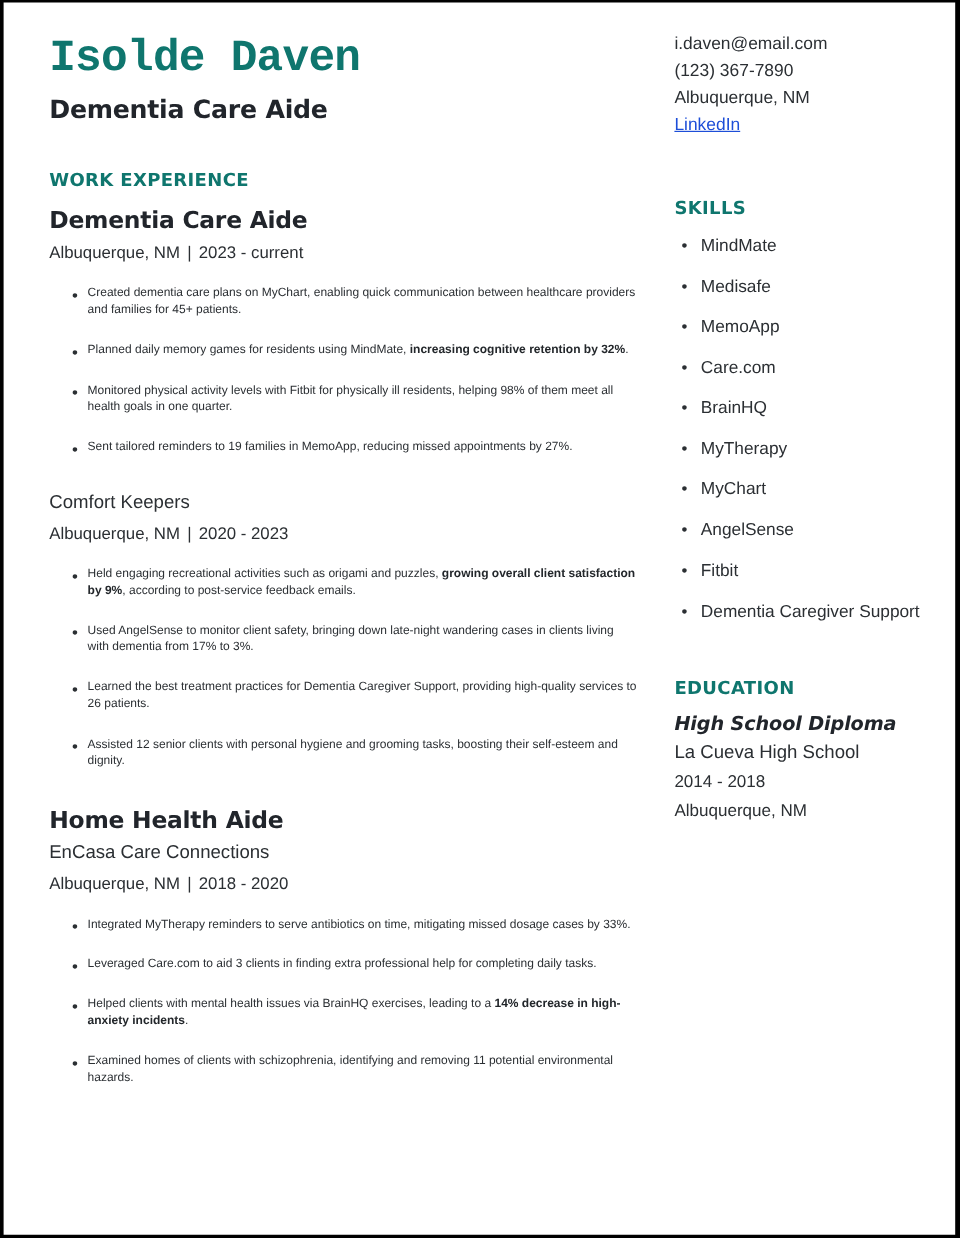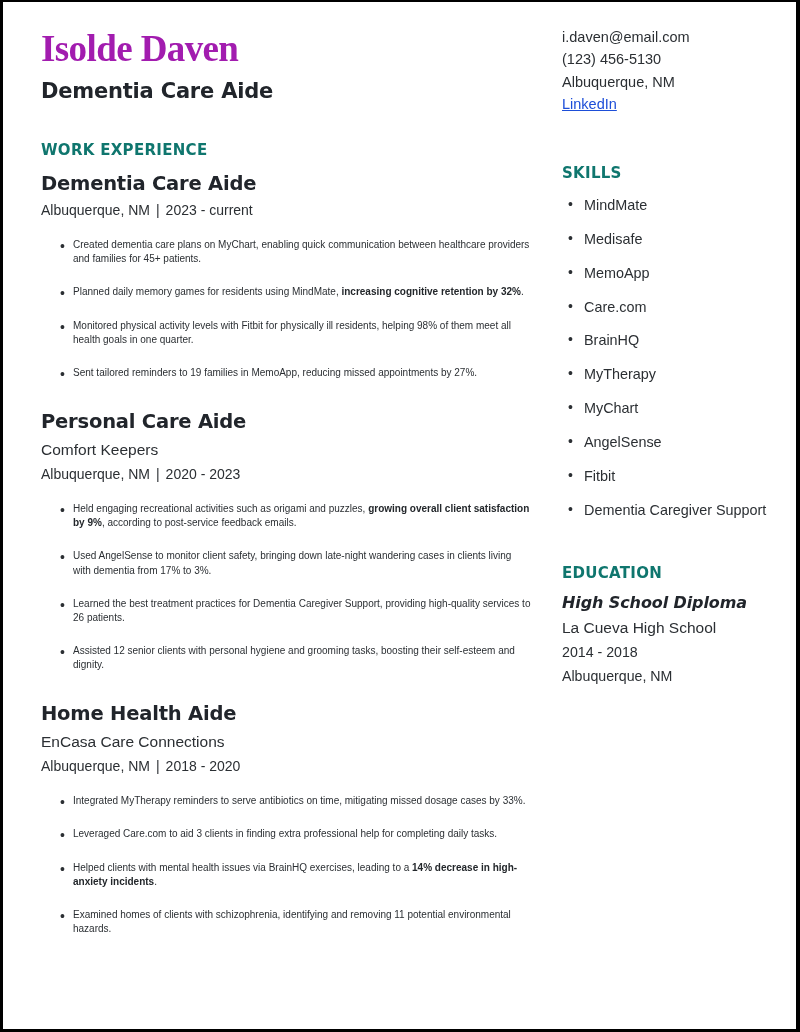--- a/index.html
+++ b/index.html
@@ -39,25 +39,25 @@
     padding-right: 10px;
   }
   .col-side {
     flex: 1 1 auto;
     padding-left: 21px;
     padding-top: 4px;
   }
 
   
   .name {
-    font-family: Liberation Serif, serif;
+    font-family: Liberation Mono, monospace;
     font-size: 37px;
     font-weight: bold;
     letter-spacing: -0.6px;
-    color: #a21caf;
+    color: #0f766e;
     line-height: 1.05;
     margin: 8px 0 0 0;
   }
   .headline {
     font-family: "DejaVu Sans", sans-serif;
     font-size: 21px;
     font-weight: bold;
     letter-spacing: -0.2px;
     color: #21252b;
     margin: 10px 0 0 0;
@@ -207,21 +207,20 @@
               <div class="job-title">Dementia Care Aide</div>
               <div class="job-meta"><span>Albuquerque, NM</span><span class="sep">|</span><span>2023 - current</span></div>
               <ul class="bullets">
                 <li><span>Created dementia care plans on MyChart, enabling quick communication between healthcare providers and families for 45+ patients.</span></li>
                 <li><span>Planned daily memory games for residents using MindMate, </span><b>increasing cognitive retention by 32%</b><span>.</span></li>
                 <li><span>Monitored physical activity levels with Fitbit for physically ill residents, helping 98% of them meet all health goals in one quarter.</span></li>
                 <li><span>Sent tailored reminders to 19 families in MemoApp, reducing missed appointments by 27%.</span></li>
               </ul>
             </div>
             <div class="job">
-              <div class="job-title">Personal Care Aide</div>
               <div class="job-company">Comfort Keepers</div>
               <div class="job-meta"><span>Albuquerque, NM</span><span class="sep">|</span><span>2020 - 2023</span></div>
               <ul class="bullets">
                 <li><span>Held engaging recreational activities such as origami and puzzles, </span><b>growing overall client satisfaction by 9%</b><span>, according to post-service feedback emails.</span></li>
                 <li><span>Used AngelSense to monitor client safety, bringing down late-night wandering cases in clients living with dementia from 17% to 3%.</span></li>
                 <li><span>Learned the best treatment practices for Dementia Caregiver Support, providing high-quality services to 26 patients.</span></li>
                 <li><span>Assisted 12 senior clients with personal hygiene and grooming tasks, boosting their self-esteem and dignity.</span></li>
               </ul>
             </div>
             <div class="job">
@@ -237,21 +236,21 @@
             </div>
           </div>
       </div>
 
     </div>
 
     <div class="col-side">
 
       <div class="contact">
         <div>i.daven@email.com</div>
-        <div>(123) 456-5130</div>
+        <div>(123) 367-7890</div>
         <div>Albuquerque, NM</div>
         <div><span class="contact-link">LinkedIn</span></div>
       </div>
 
       <div class="side-section-skills">
         <div class="section-heading">SKILLS</div>
         <ul class="skills" id="skills-container">
             <li>MindMate</li>
             <li>Medisafe</li>
             <li>MemoApp</li>

